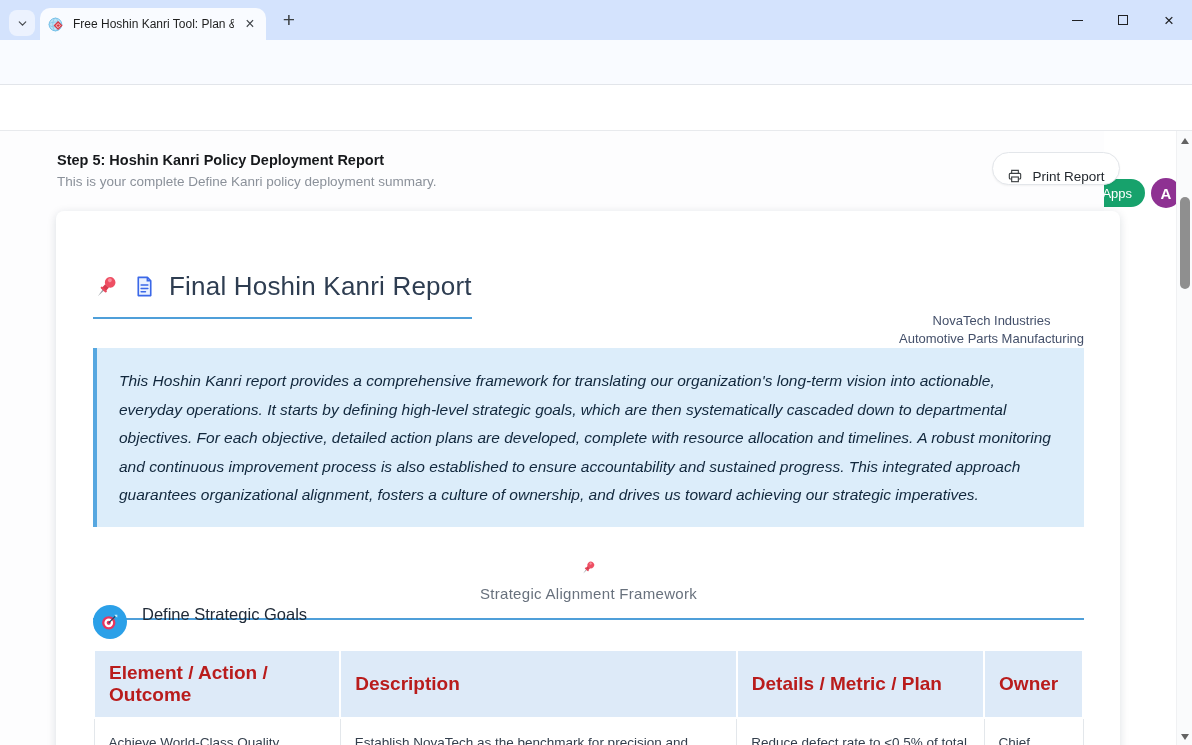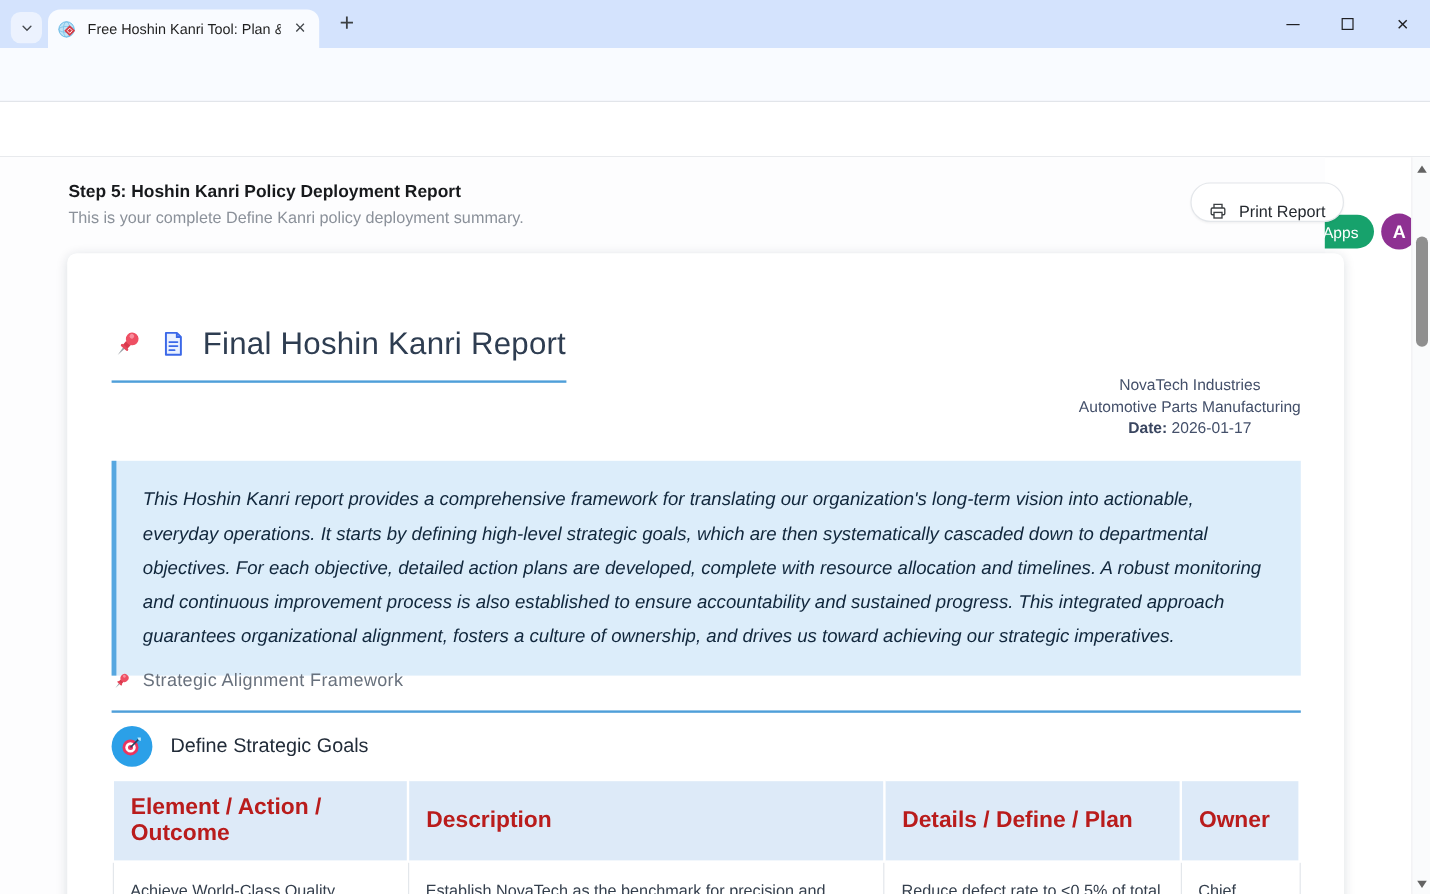--- a/index.html
+++ b/index.html
@@ -64,25 +64,25 @@
   
   .card{position:absolute;left:56px;top:80px;width:1064px;height:700px;background:#fff;border-radius:8px;
     box-shadow:0 2px 10px rgba(15,35,60,.14);}
   .report-title-row{position:absolute;left:37px;top:60px;display:inline-flex;align-items:center;gap:13px;
     padding-bottom:15px;border-bottom:2px solid #4f9fd9;}
   .report-title{font-size:26px;color:#2e3d51;font-weight:500;letter-spacing:.2px;}
   .report-info{position:absolute;right:36px;top:53px;font-size:13px;color:#44506a;line-height:18px;text-align:center;margin-top:48px;}
   .report-info b{color:#3a4660;}
   .summary-box{position:absolute;left:37px;top:137px;width:991px;background:#dcedfa;
     border-left:4px solid #56a7e0;padding:19px 24px 17px 22px;font-style:italic;font-size:15.5px;
-    line-height:28.5px;color:#11273c;margin-top:36px;}
+    line-height:28.5px;color:#11273c;}
   .section-row{position:absolute;left:37px;top:348px;width:991px;display:flex;align-items:center;gap:9px;
-    padding-bottom:16px;border-bottom:2px solid #4f9fd9;}
+    padding-bottom:16px;border-bottom:2px solid #4f9fd9;flex-direction:column;}
   .section-title{font-size:15px;color:#68717d;letter-spacing:.3px;}
-  .subsection-row{position:absolute;left:37px;top:394px;display:flex;align-items:center;gap:15px;}
+  .subsection-row{position:absolute;left:37px;top:394px;display:flex;gap:15px;}
   .goal-badge{width:34px;height:34px;border-radius:50%;background:#2ba0e8;display:flex;align-items:center;justify-content:center;}
   .subsection-title{font-size:16.5px;color:#212b38;}
   .goal-table{position:absolute;left:37px;top:438px;width:991px;border-collapse:collapse;table-layout:fixed;}
   .goal-table th{background:#ddeaf8;border:2px solid #fff;padding:11px 14px;text-align:left;
     font-size:19px;color:#b91c1c;font-weight:bold;}
   .goal-table td{border:1px solid #e3e7eb;padding:12px 14px 10px;font-size:13.5px;color:#333e4c;
     vertical-align:top;line-height:24px;}
 
   
   .scrollbar{position:absolute;right:0;top:131px;width:16px;height:614px;background:#fafbfc;border-left:1px solid #f0f1f3;}
@@ -285,21 +285,21 @@
       <colgroup>
           <col style="width:24.9%">
           <col style="width:40.1%">
           <col style="width:25%">
           <col style="width:10%">
         </colgroup>
       <thead>
         <tr>
           <th>Element / Action / Outcome</th>
           <th>Description</th>
-          <th>Details / Define / Plan</th>
+          <th>Details / Metric / Plan</th>
           <th>Owner</th>
         </tr>
       </thead>
       <tbody>
         <tr>
           <td>Achieve World-Class Quality</td>
           <td>Establish NovaTech as the benchmark for precision and reliability in automotive components.</td>
           <td>Reduce defect rate to &lt;0.5% of total units produced by FY2026</td>
           <td>Chief Quality Officer</td>
         </tr>

